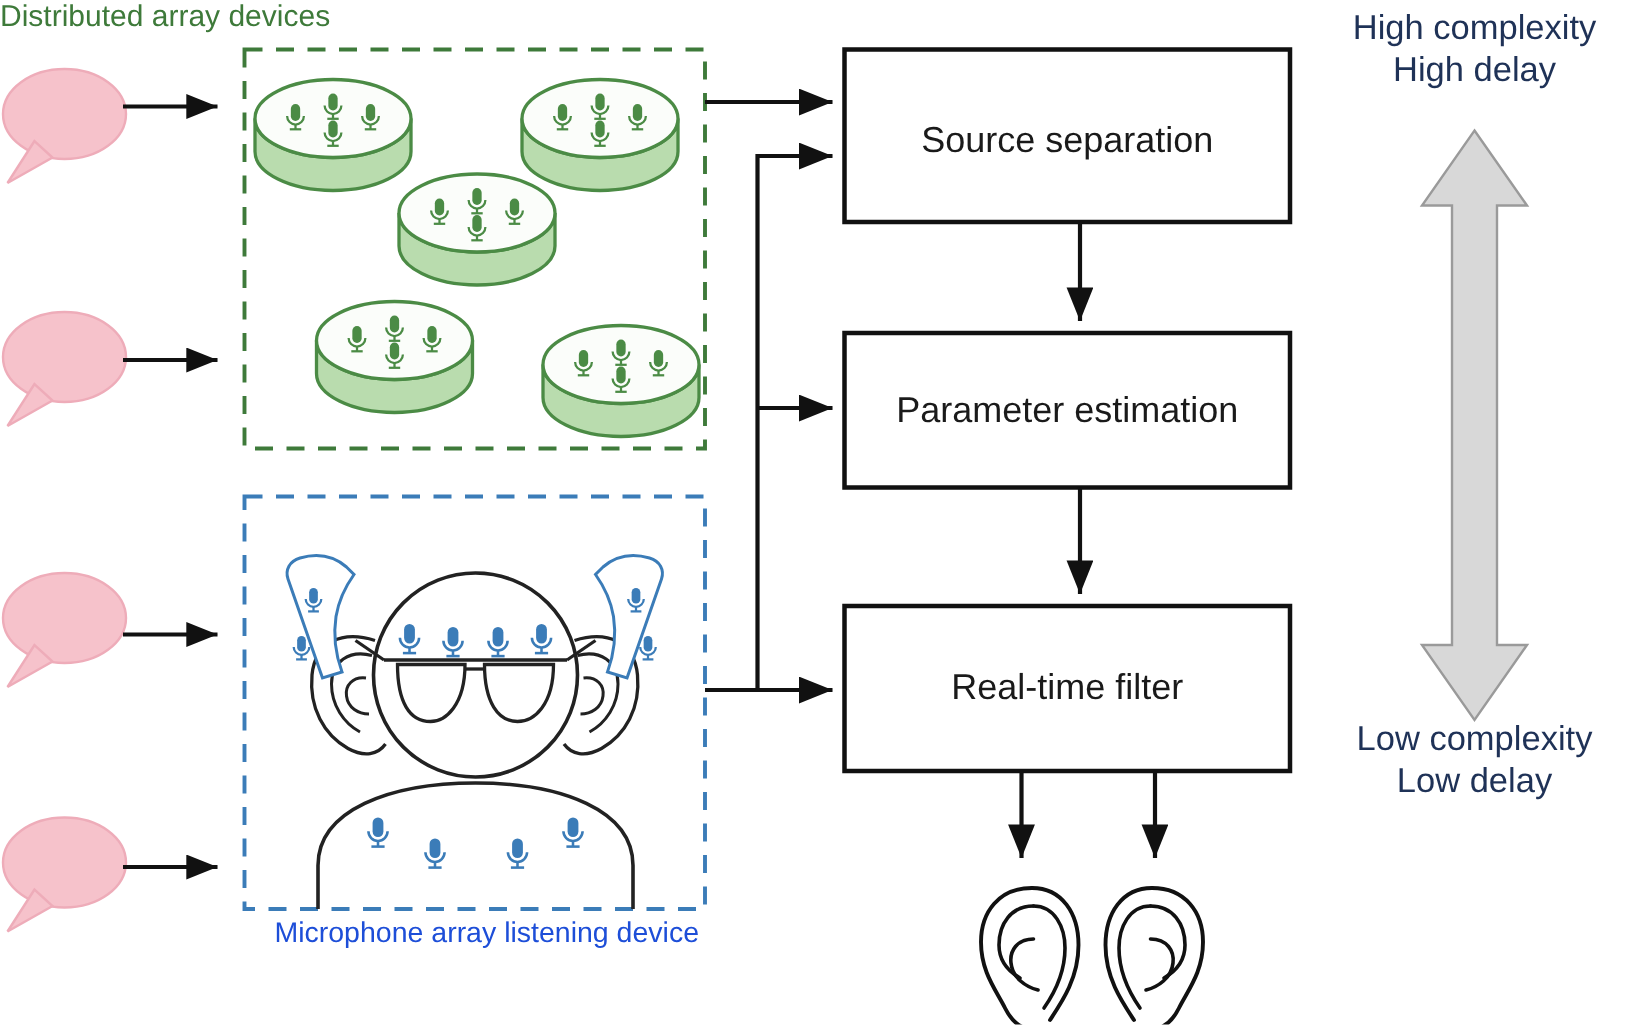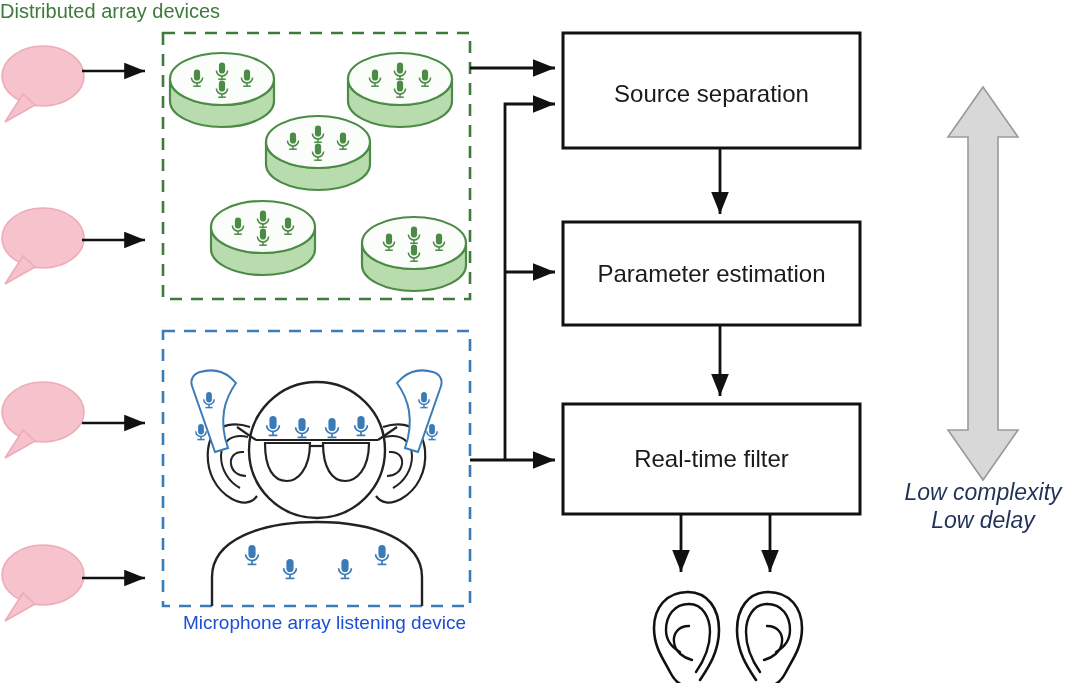--- a/index.html
+++ b/index.html
@@ -28,21 +28,21 @@
   #lbl-source{left:563px;top:33px;width:297px;height:122px;}
   #lbl-param{left:563px;top:222px;width:297px;height:103px;border-radius:17px;}
   #lbl-filter{left:563px;top:404px;width:297px;height:110px;border-radius:27px;}
 
   
   .rlabel{
     position:absolute;text-align:center;font-size:23px;color:#1f3257;
     line-height:1.22;width:210px;left:878px;
   }
   #rlabel-high{top:4px;}
-  #rlabel-low{top:478px;font-style:italic;}
+  #rlabel-low{top:478px;}
 </style>
 </head>
 <body>
 
 <div id="stage">
 
   <svg width="1090" height="683" viewBox="0 0 1090 683" style="position:absolute;left:0;top:0">
 
     <defs>
       <marker id="ah" markerWidth="9" markerHeight="9" refX="8" refY="3.2" orient="auto" markerUnits="strokeWidth">
@@ -234,20 +234,22 @@
 
   <div class="lbl" id="blue-caption">Microphone array listening device</div>
 
   <div class="boxlabel" id="lbl-source">Source separation</div>
 
   <div class="boxlabel" id="lbl-param">Parameter estimation</div>
 
   <div class="boxlabel" id="lbl-filter">Real-time filter</div>
 
   <div class="rlabel" id="rlabel-high">
+    <div>High complexity</div>
+    <div>High delay</div>
   </div>
 
   <div class="rlabel" id="rlabel-low">
     <div>Low complexity</div>
     <div>Low delay</div>
   </div>
 
 </div>
 
 </body></html>

